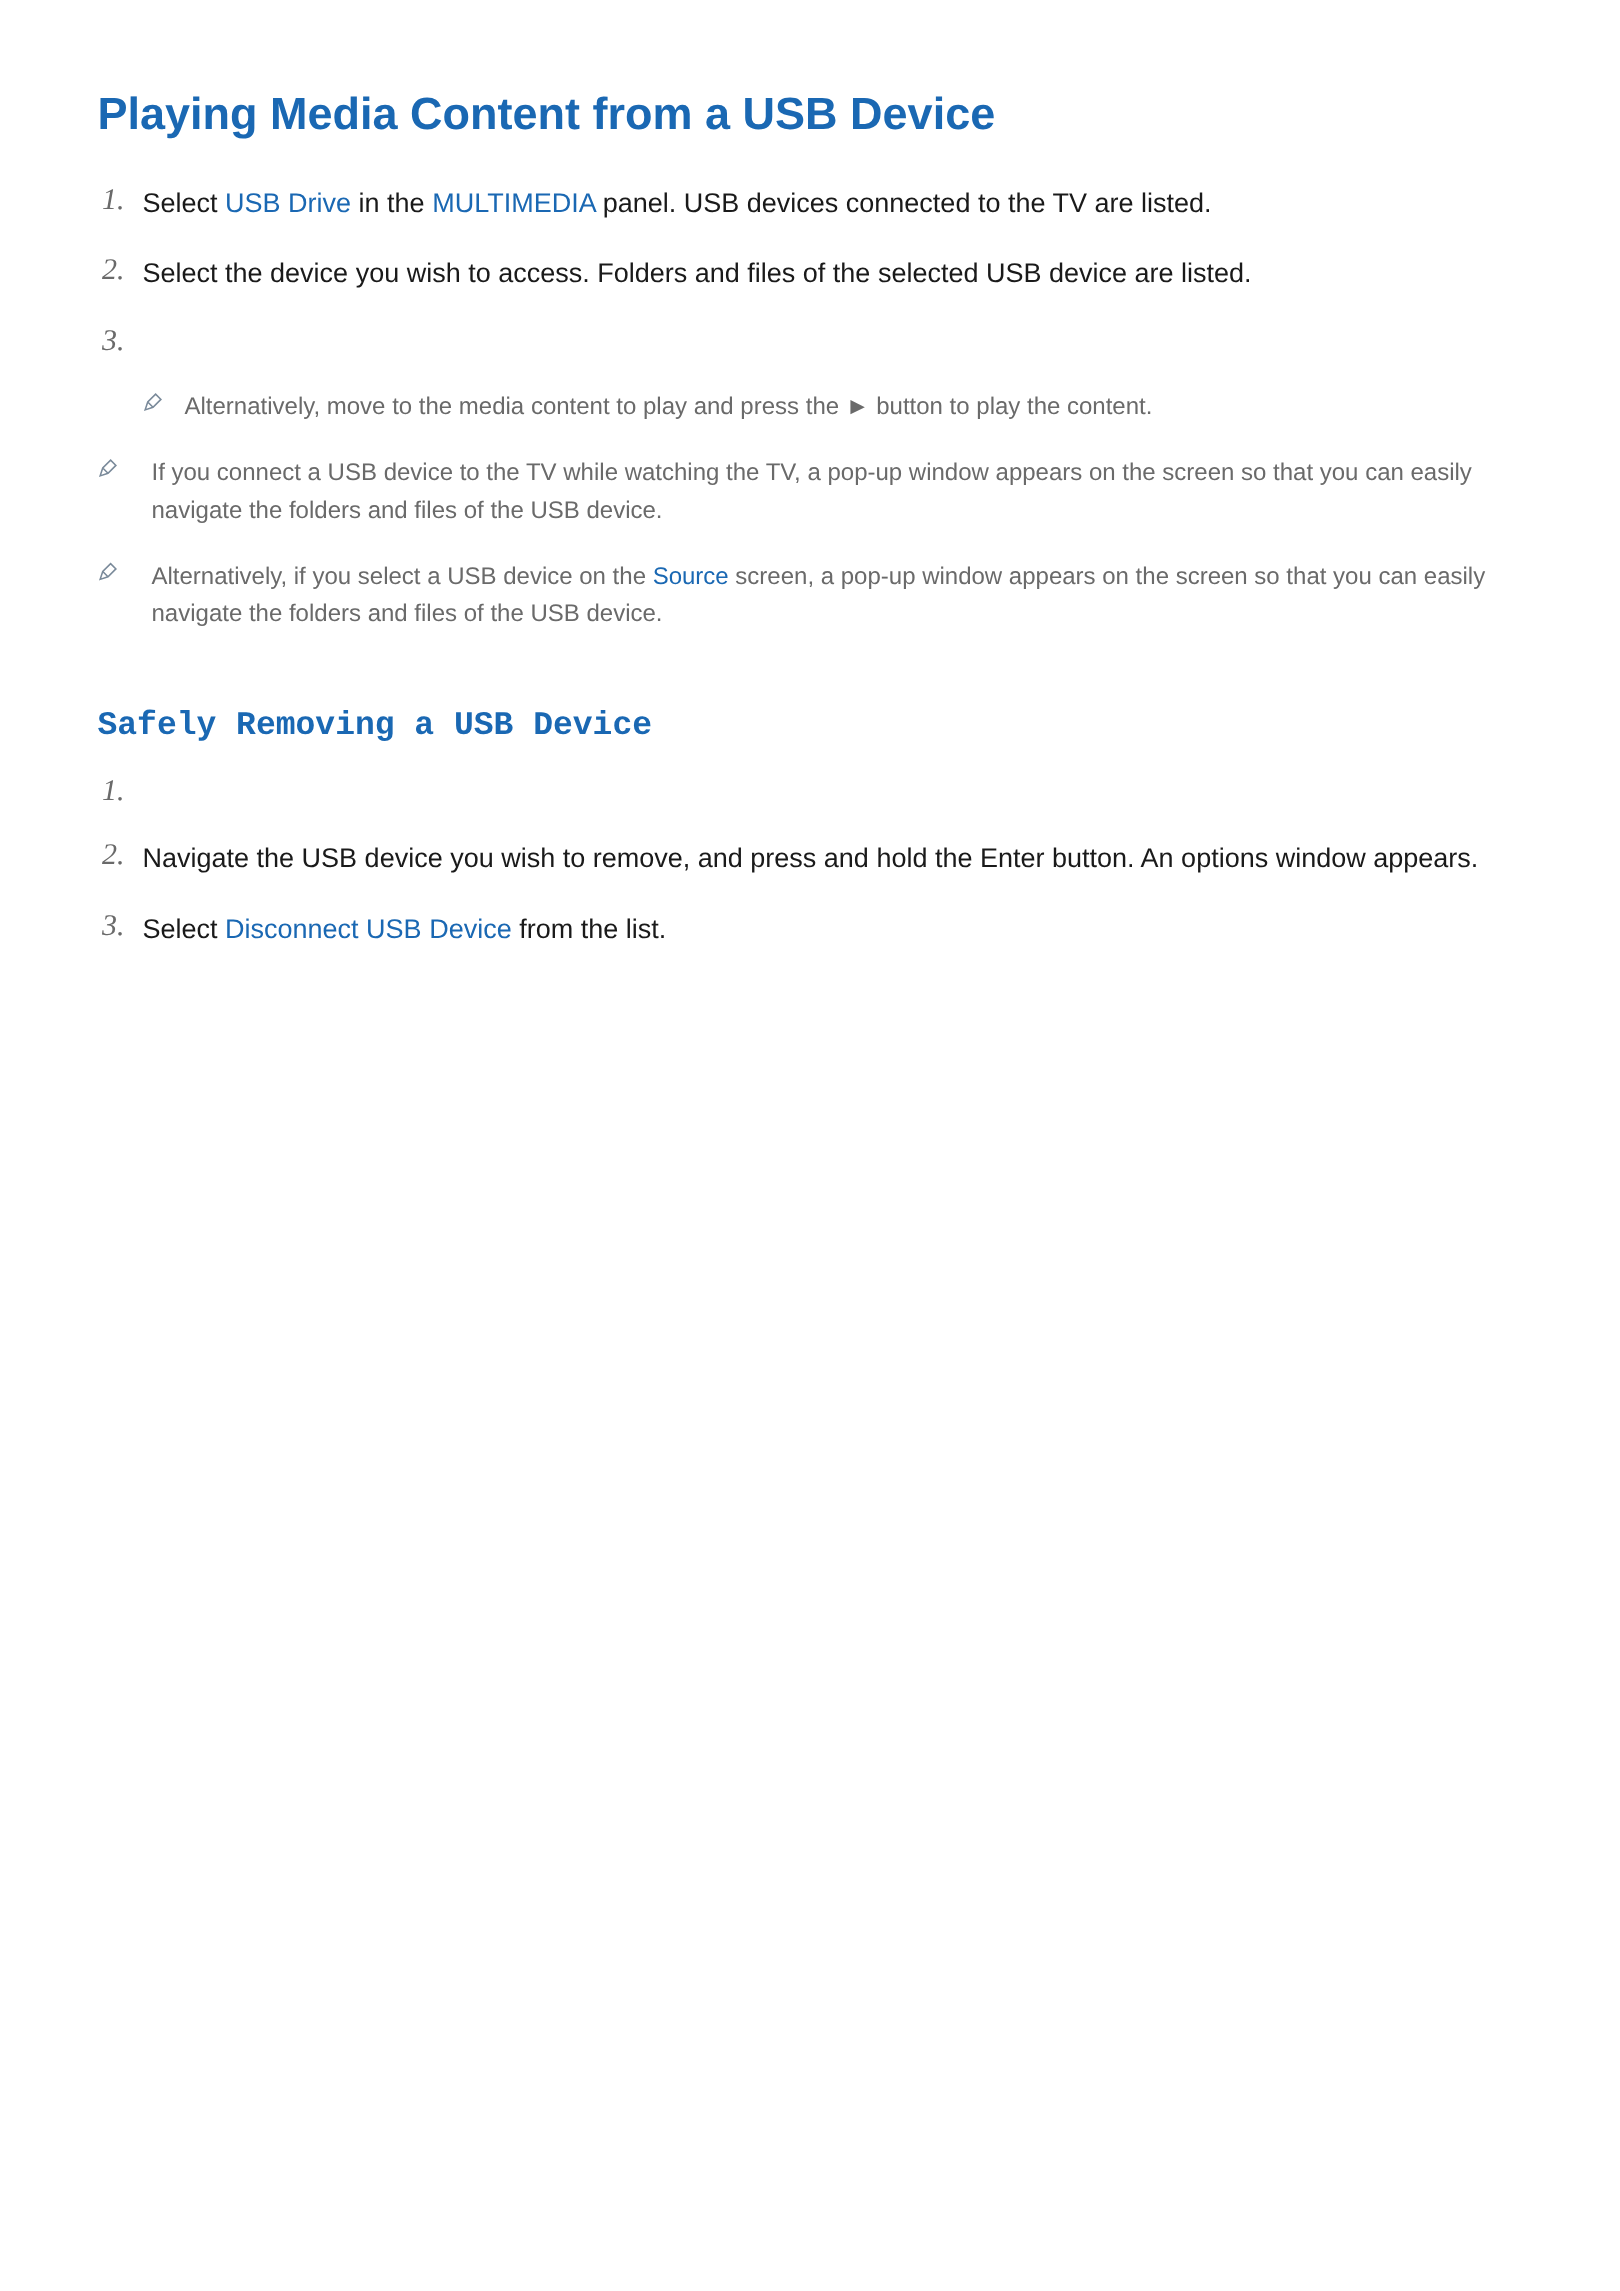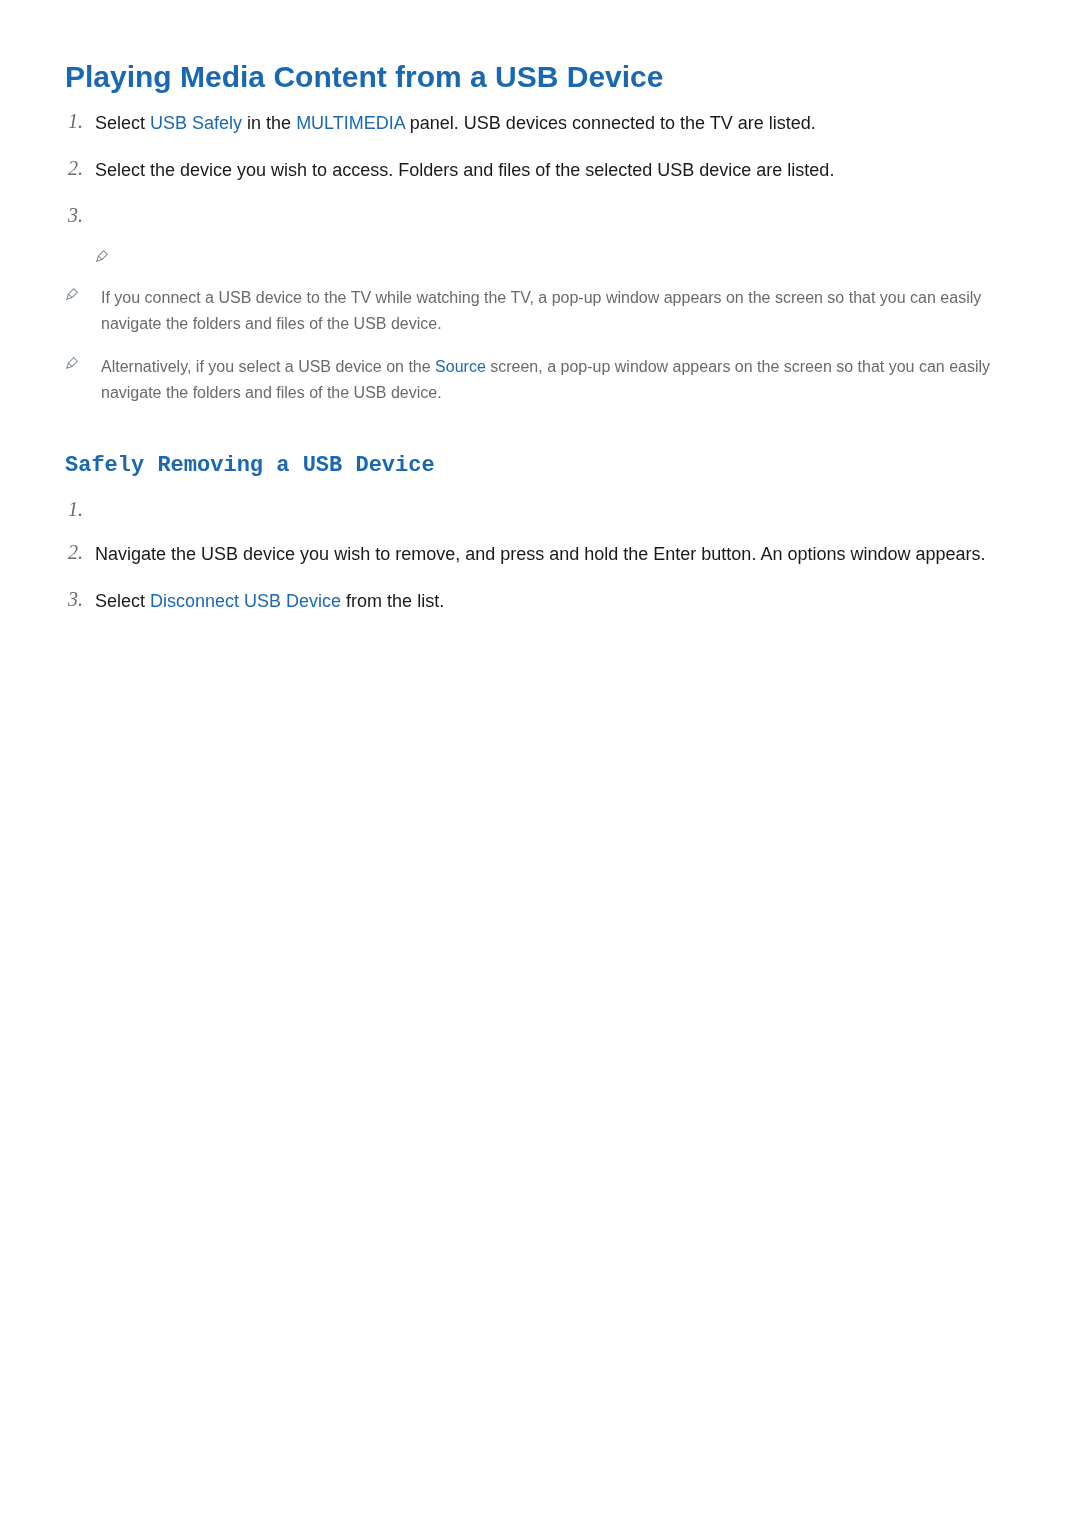--- a/index.html
+++ b/index.html
@@ -12,21 +12,21 @@
       background: #ffffff;
       width: 1080px;
       height: 1527px;
       padding: 60px 65px;
       color: #2a2a2a;
     }
     h1 {
       color: #1a68b3;
       font-size: 30px;
       font-weight: 600;
-      margin-bottom: 16px;
+      margin-bottom: 28px;
     }
     h2 {
       color: #1a68b3;
       font-size: 22px;
       font-weight: 600;
       margin-top: 48px;
       margin-bottom: 20px;
       font-family: Liberation Mono, monospace;
     }
     .ordered-list {
@@ -85,37 +85,40 @@
   </style>
 </head>
 <body>
 
 <h1>Playing Media Content from a USB Device</h1>
 
 <ol class="ordered-list">
   <li class="ordered-item">
     <span class="ordered-num">1.</span>
     <span class="ordered-text">
-      <span>Select </span><span class="link-text">USB Safely</span><span> in the </span><span class="link-text">MULTIMEDIA</span><span> panel. USB devices connected to the TV are listed.</span>
+      <span>Select </span><span class="link-text">USB Drive</span><span> in the </span><span class="link-text">MULTIMEDIA</span><span> panel. USB devices connected to the TV are listed.</span>
     </span>
   </li>
   <li class="ordered-item">
     <span class="ordered-num">2.</span>
     <span class="ordered-text">Select the device you wish to access. Folders and files of the selected USB device are listed.</span>
   </li>
   <li class="ordered-item">
     <span class="ordered-num">3.</span>
   </li>
 </ol>
 
 <div class="note-item indent">
   <span class="pen-icon indent-icon">
     <svg viewBox="0 0 16 16" width="14" height="14">
         <path d="M2 14 L4 8 L10 2 L14 6 L8 12 L2 14 Z M4 8 L8 12" fill="none" stroke="#7a8a9a" stroke-width="1.2"></path>
       </svg>
+  </span>
+  <span class="note-text">
+    <span>Alternatively, move to the media content to play and press the </span><span class="play-symbol">►</span><span> button to play the content.</span>
   </span>
 </div>
 
 <div class="note-item">
   <span class="pen-icon">
     <svg viewBox="0 0 16 16" width="14" height="14">
         <path d="M2 14 L4 8 L10 2 L14 6 L8 12 L2 14 Z M4 8 L8 12" fill="none" stroke="#7a8a9a" stroke-width="1.2"></path>
       </svg>
   </span>
   <span class="note-text">If you connect a USB device to the TV while watching the TV, a pop-up window appears on the screen so that you can easily navigate the folders and files of the USB device.</span>

